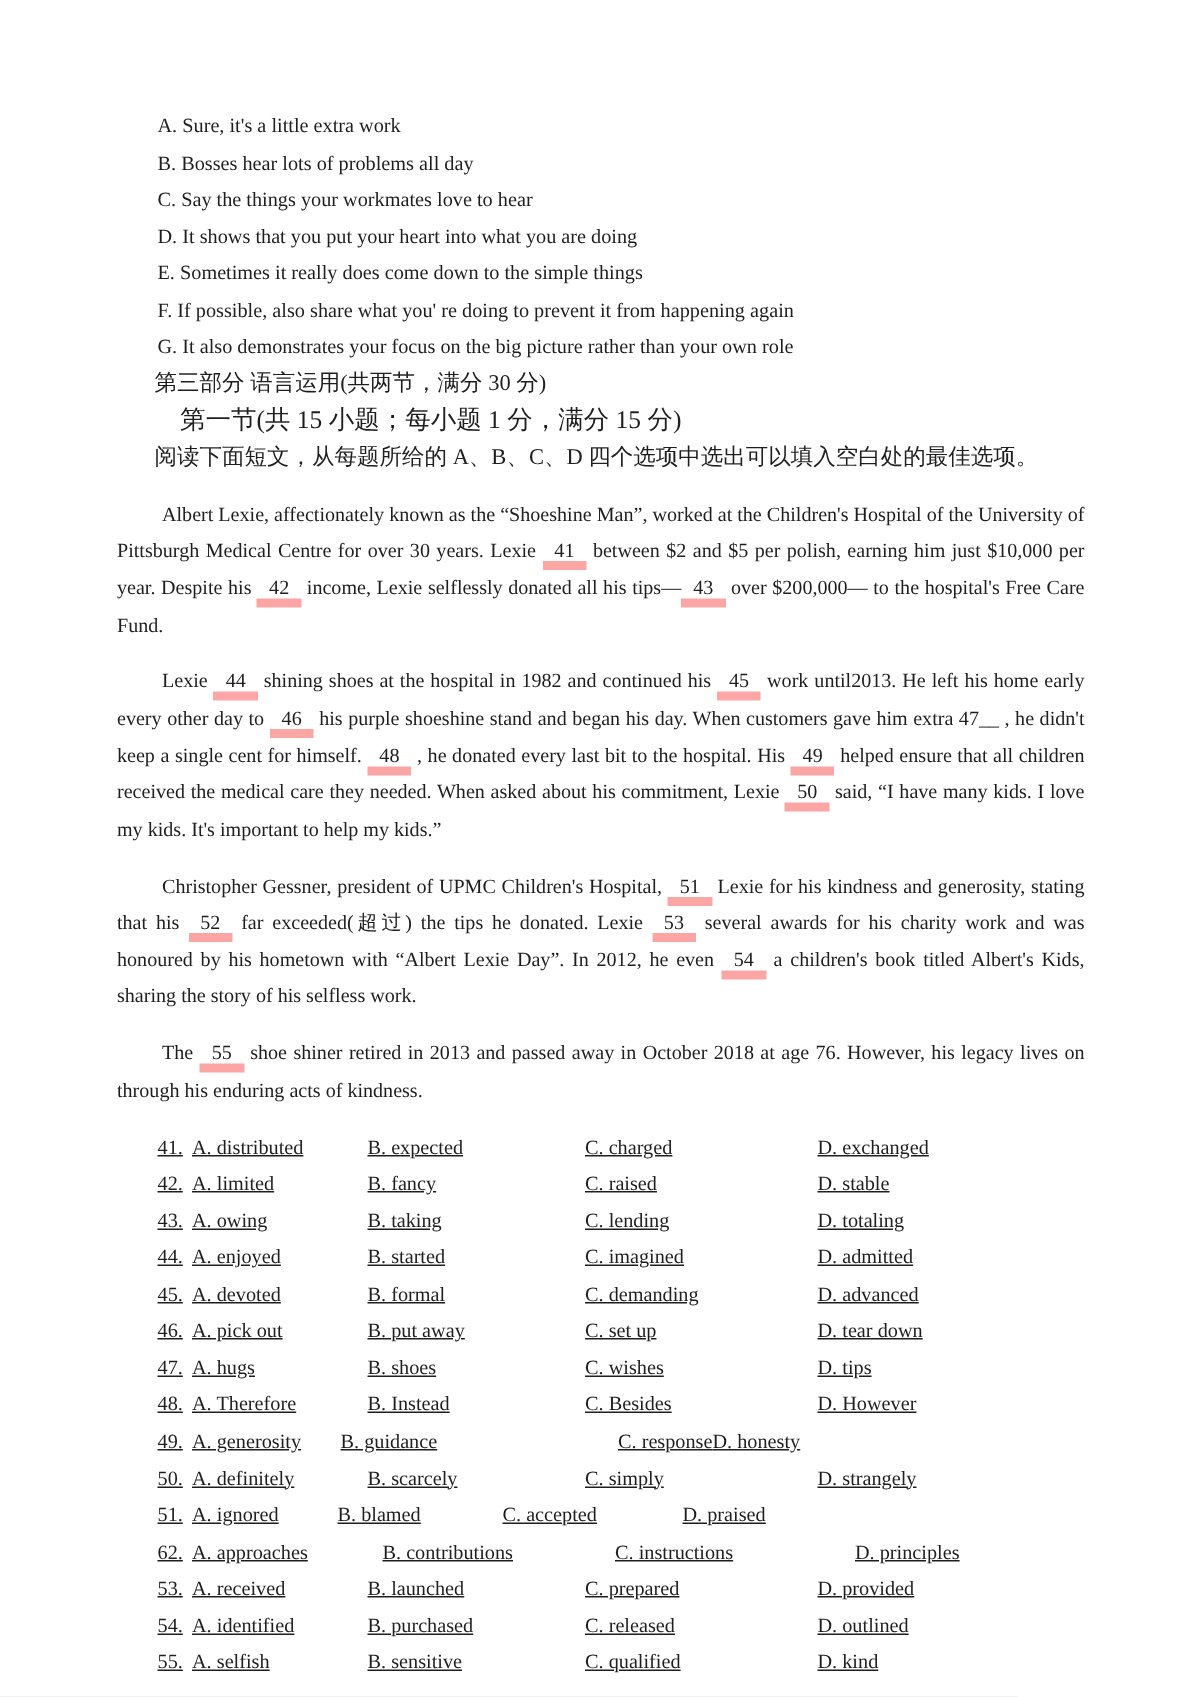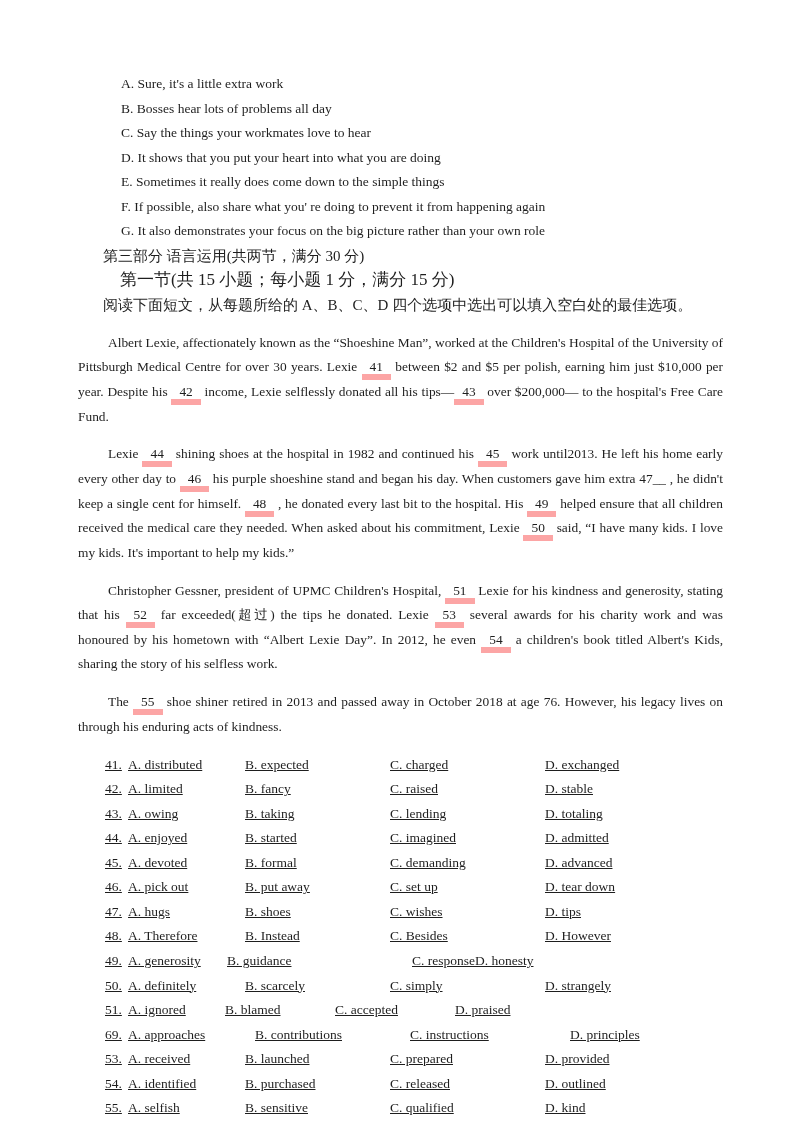--- a/index.html
+++ b/index.html
@@ -16,21 +16,21 @@
   .content {
     position: absolute;
     left: 78px;
     top: 72px;
     width: 645px;
   }
   .content > * { margin: 0; line-height: 24.55px; }
 
   
   .sc-option {
-    margin-left: 43px;
+    margin-left: 27px;
     font-size: 13.5px;
     white-space: nowrap;
   }
 
   
   .hdr-part   { margin-left: 25px; font-size: 15px; }
   .hdr-sect   { margin-left: 42px; font-size: 17px; }
   .instruction{ margin-left: 25px; font-size: 15px; }
 
   
@@ -169,21 +169,21 @@
         <span class="o4">D. strangely</span>
       </div>
       <div class="qrow">
         <span class="qnum">51.</span>
         <span class="o1">A. ignored</span>
         <span class="o2">B. blamed</span>
         <span class="o3">C. accepted</span>
         <span class="o4">D. praised</span>
       </div>
       <div class="qrow">
-        <span class="qnum">69.</span>
+        <span class="qnum">62.</span>
         <span class="o1">A. approaches</span>
         <span class="o2">B. contributions</span>
         <span class="o3">C. instructions</span>
         <span class="o4">D. principles</span>
       </div>
       <div class="qrow">
         <span class="qnum">53.</span>
         <span class="o1">A. received</span>
         <span class="o2">B. launched</span>
         <span class="o3">C. prepared</span>

